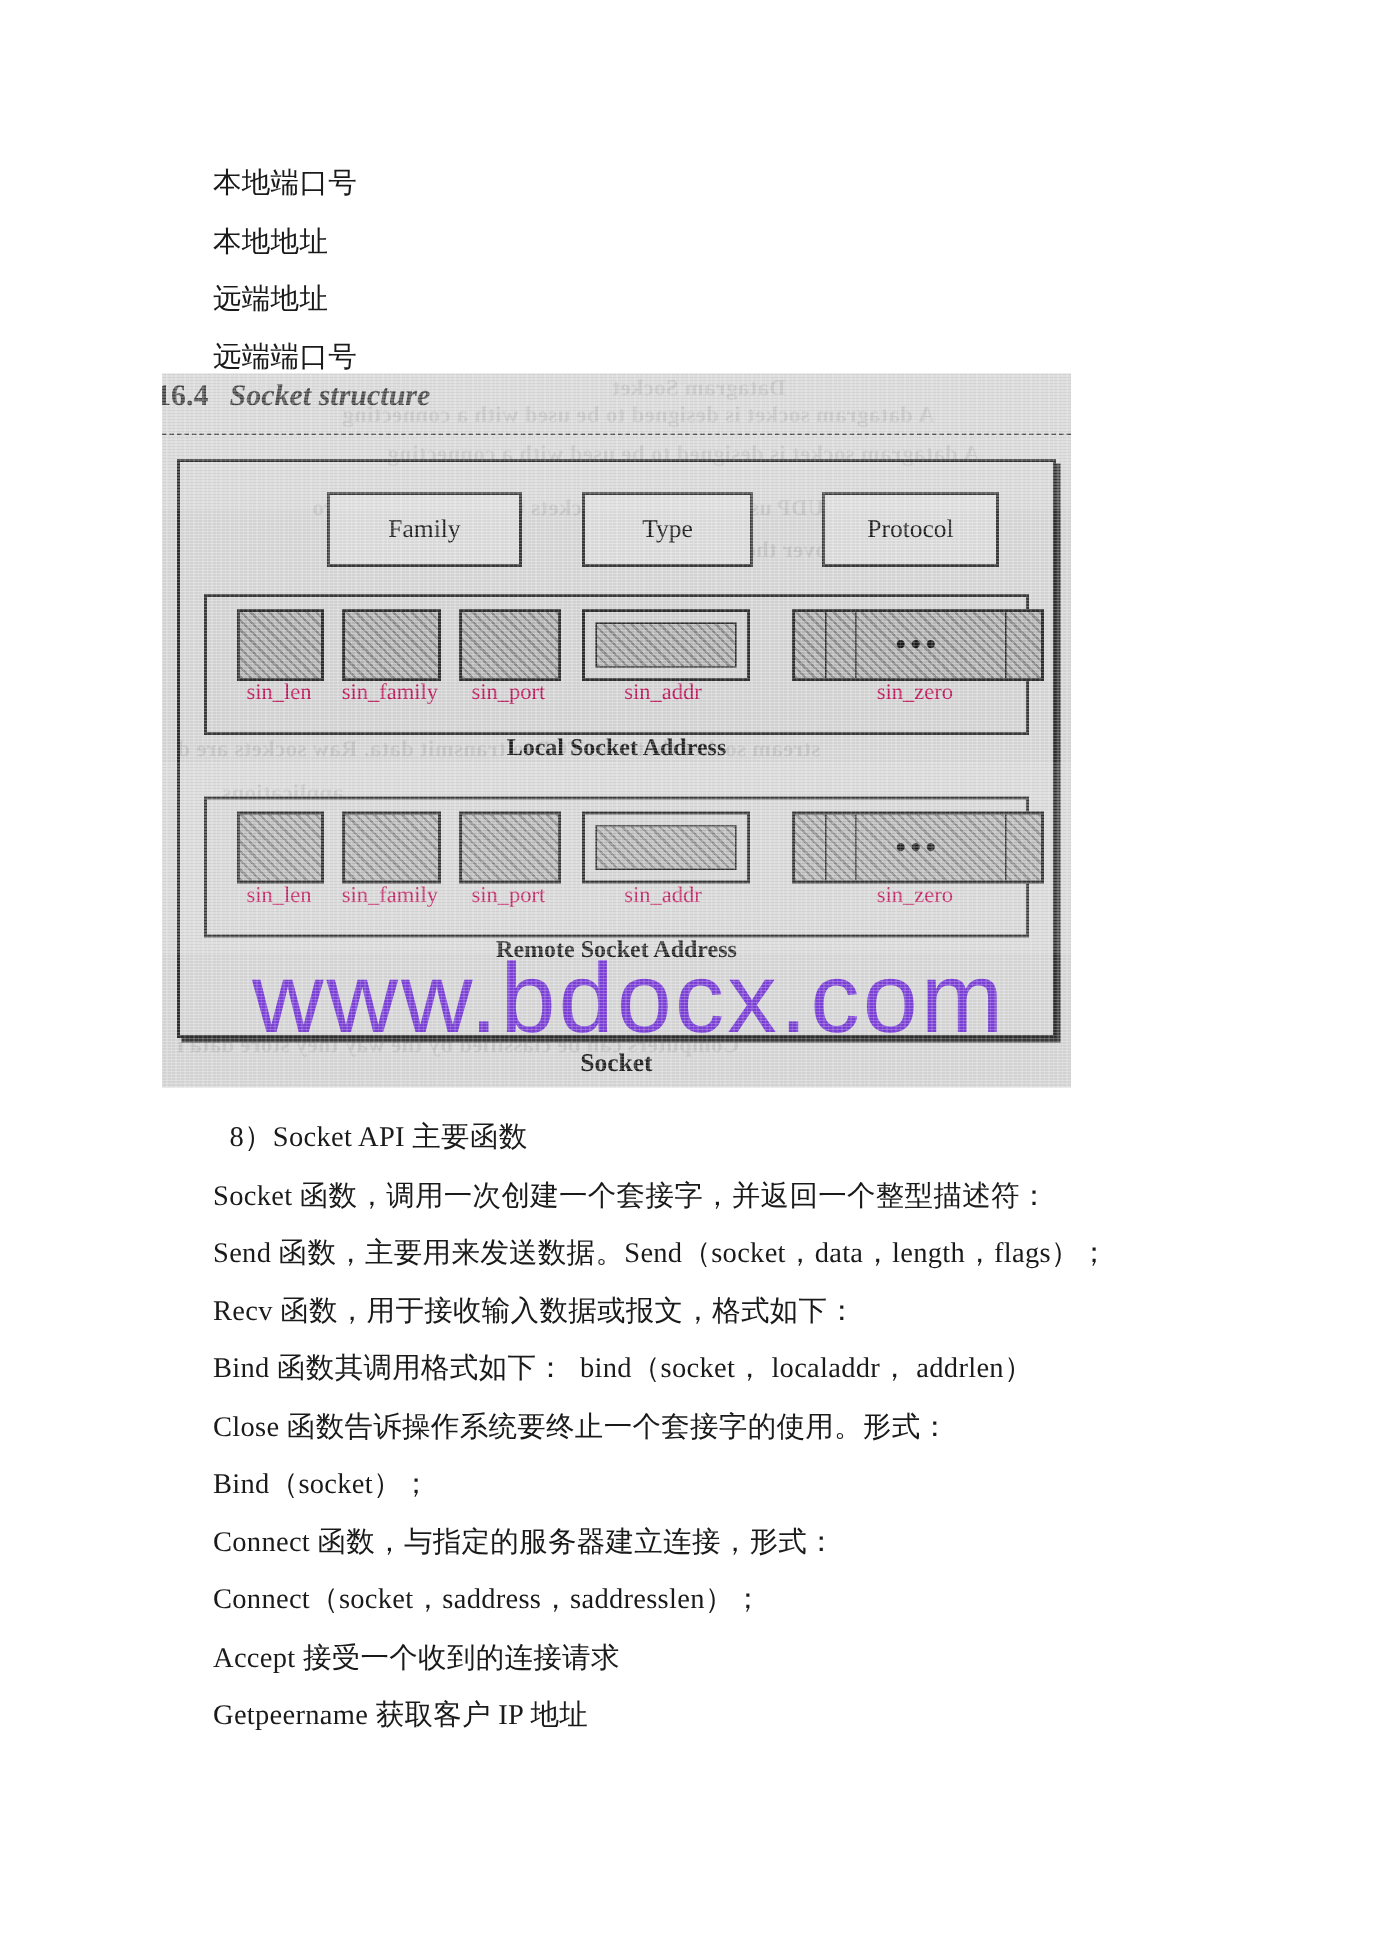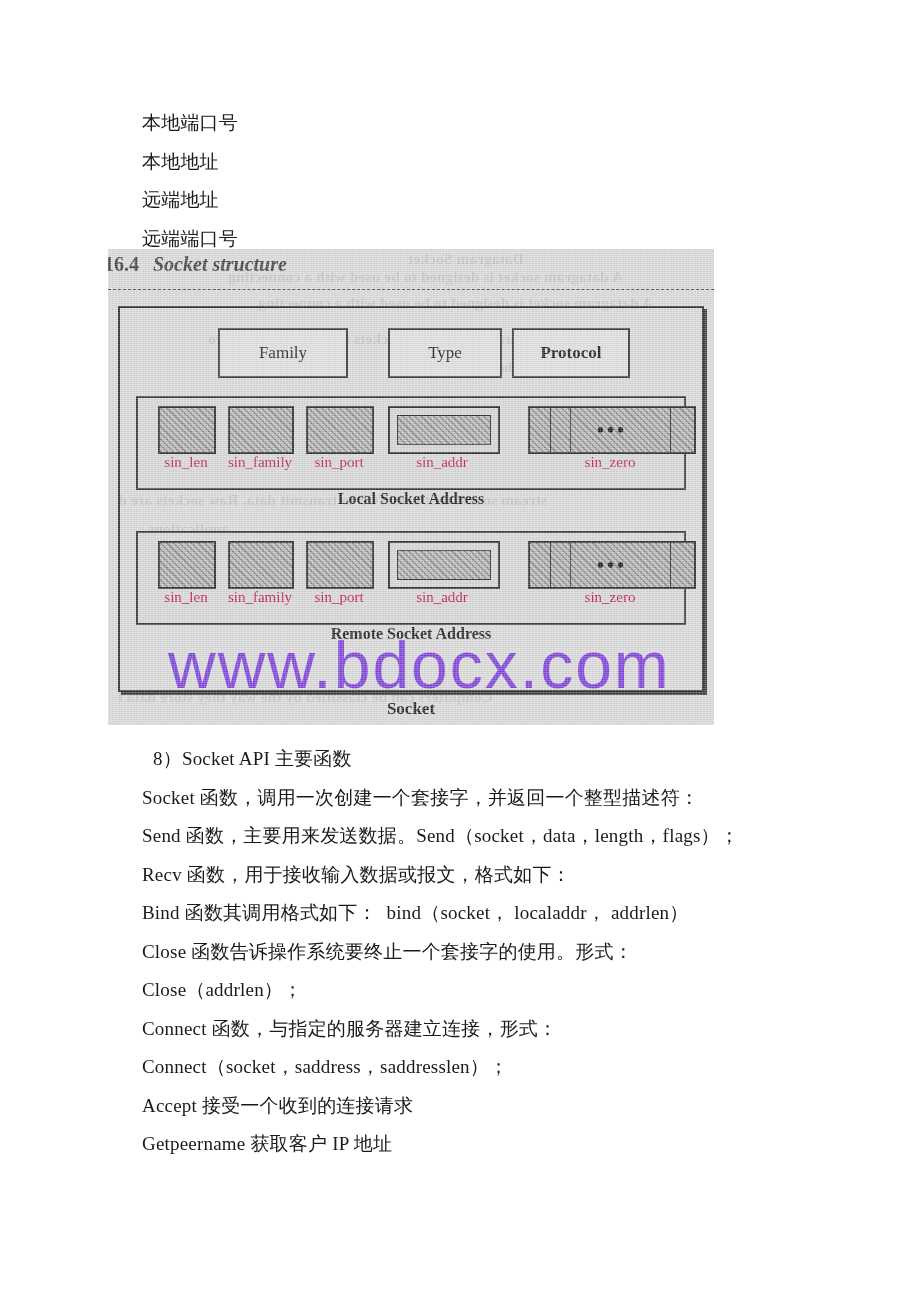--- a/index.html
+++ b/index.html
@@ -149,21 +149,21 @@
     border: 2px solid #3a3a3a;
     background: #dcdcdc;
     display: flex;
     align-items: center;
     justify-content: center;
     font-size: 17px;
     color: #1e1e1e;
   }
   .hdr-box.b1 { left: 98px;  width: 126px; }
   .hdr-box.b2 { left: 268px; width: 110px; }
-  .hdr-box.b3 { left: 392px; width: 114px; font-weight: bold; }
+  .hdr-box.b3 { left: 428px; width: 114px; }
 
   
   .addr-block {
     position: absolute;
     left: 16px;
     right: 16px;
     border: 2px solid #3a3a3a;
     background: #d5d5d5;
     z-index: 4;
   }
@@ -350,20 +350,20 @@
     <div class="socket-caption">Socket</div>
   </div>
 
   <div class="bottom-lines">
     <div class="doc-line indent">8）Socket API 主要函数</div>
     <div class="doc-line">Socket 函数，调用一次创建一个套接字，并返回一个整型描述符：</div>
     <div class="doc-line">Send 函数，主要用来发送数据。Send（socket，data，length，flags）；</div>
     <div class="doc-line">Recv 函数，用于接收输入数据或报文，格式如下：</div>
     <div class="doc-line">Bind 函数其调用格式如下：  bind（socket， localaddr， addrlen）</div>
     <div class="doc-line">Close 函数告诉操作系统要终止一个套接字的使用。形式：</div>
-    <div class="doc-line">Close（addrlen）；</div>
+    <div class="doc-line">Bind（socket）；</div>
     <div class="doc-line">Connect 函数，与指定的服务器建立连接，形式：</div>
     <div class="doc-line">Connect（socket，saddress，saddresslen）；</div>
     <div class="doc-line">Accept 接受一个收到的连接请求</div>
     <div class="doc-line">Getpeername 获取客户 IP 地址</div>
   </div>
 
 </div>
 
 </body></html>

